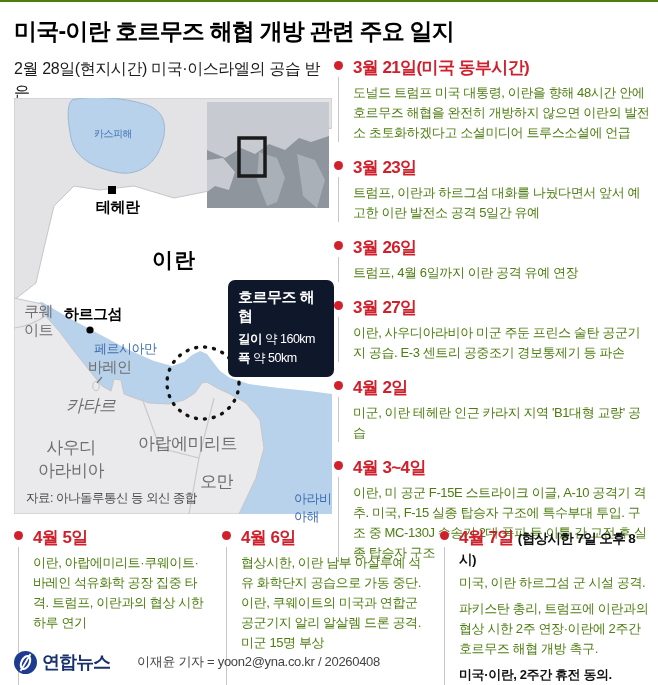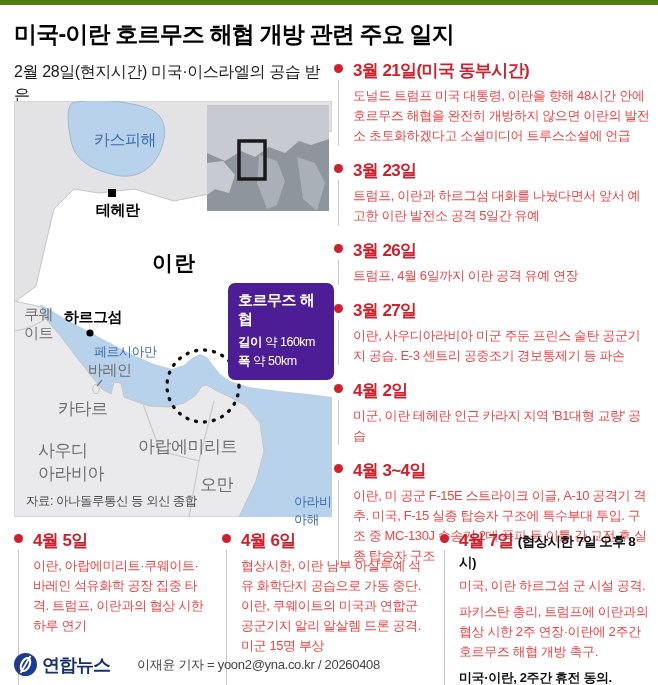--- a/index.html
+++ b/index.html
@@ -1,80 +1,80 @@
 <!DOCTYPE html>
 <html><head>
 <meta charset="utf-8">
 <style>
   * { margin:0; padding:0; box-sizing:border-box; }
   html,body { background:#fff; }
   body { font-family:"Liberation Sans","DejaVu Sans",sans-serif; }
   .page {
     position:relative; width:658px; height:685px; background:#fff;
-    overflow:hidden; border-top:5px solid #4d7c0f;
+    overflow:hidden; border-top:2px solid #4d7c0f;
   }
   .preline { white-space:pre-line; }
 
   
   .title {
     position:absolute; left:14px; top:14px; width:620px;
     font-size:23px; font-weight:800; color:#000; letter-spacing:-0.8px;
   }
   .intro {
     position:absolute; left:14px; top:55px; width:310px;
     font-size:16px; line-height:1.45; color:#1a1a1a; letter-spacing:-0.4px;
   }
 
   
   .map { position:absolute; left:14px; top:96px; width:318px; height:416px; }
   .map svg { position:absolute; left:0; top:0; }
   .maplabel { position:absolute; letter-spacing:-0.5px; }
-  .lbl-sea    { color:#3e6db2; font-size:16px; }
+  .lbl-sea    { color:#3e6db2; font-size:10px; }
   .lbl-sea2   { color:#3e6db2; font-size:13px;margin-left:24px; }
   .lbl-country{ color:#6e6e6e; font-size:15px; }
   .lbl-country-lg{ color:#6e6e6e; font-size:17px; }
   .lbl-black  { color:#000; font-size:15px; font-weight:700; }
   .lbl-iran   { color:#000; font-size:21px; font-weight:800; letter-spacing:1px; }
   .lbl-tehran { color:#000; font-size:15px; font-weight:600; }
   .map-source { position:absolute; left:12px; top:392px; font-size:12.5px; color:#4a4a4a; letter-spacing:-0.5px; }
 
   .infobox {
     position:absolute; left:214px; top:182px; width:106px;
-    background:#4c1d95; color:#fff; border-radius:7px; padding:8px 10px 9px;
+    background:#0f172a; color:#fff; border-radius:7px; padding:8px 10px 9px;
   }
   .infobox .ib-title { font-size:15px; font-weight:800; letter-spacing:-0.5px; margin-bottom:4px; }
   .infobox .ib-row { font-size:12.5px; letter-spacing:-0.5px; line-height:1.5; }
   .infobox .ib-row b { font-weight:800; margin-right:3px;text-align:right; }
 
   
   .titem { position:relative; padding-left:19px; }
   .titem .dot {
     position:absolute; left:0; top:5px; width:9px; height:9px;
     border-radius:50%; background:#cf202b;
   }
   .titem .vline {
     position:absolute; left:3.5px; top:21px; bottom:1px; width:1.5px; background:#c7c7c7;
   }
   .tdate { font-size:17px; font-weight:800; color:#cf202b; letter-spacing:-0.6px; margin-bottom:4px; }
   .tdate .suffix { font-size:13.5px; color:#111; font-weight:700; letter-spacing:-0.6px; }
-  .tbody { font-size:13px; line-height:1.54; color:#ef4444; letter-spacing:-0.4px; }
+  .tbody { font-size:13px; line-height:1.54; color:#4d7c0f; letter-spacing:-0.4px; }
   .tbody + .tbody { margin-top:6px; }
   .tbody.bold { font-weight:800; color:#111; }
 
   .right-col { position:absolute; left:334px; top:54px; width:316px; }
   .right-col .titem { margin-bottom:13px; }
 
   .bottom-row {
     position:absolute; left:14px; top:524px; width:636px;
     display:grid; grid-template-columns:208px 218px 1fr;
   }
 
   
   .footer { position:absolute; left:14px; top:648px; width:630px; display:flex; align-items:center; }
-  .logo { display:flex; }
+  .logo { display:flex; align-items:center; }
   .logo-text { font-size:18px; font-weight:800; color:#17316e; letter-spacing:-1px; margin-left:5px; }
   .credit { font-size:13px; color:#444; margin-left:27px; letter-spacing:-0.3px; }
 </style>
 </head>
 <body>
 
 <div class="page">
 
   <h1 class="title">미국-이란 호르무즈 해협 개방 관련 주요 일지</h1>
   <p class="intro preline">2월 28일(현지시간) 미국·이스라엘의 공습 받은
@@ -115,22 +115,22 @@
     </svg>
 
     <span class="maplabel lbl-sea" style="left:80px;  top:29px;">카스피해</span>
     <span class="maplabel lbl-tehran" style="left:82px;  top:100px;">테헤란</span>
     <span class="maplabel lbl-iran" style="left:138px; top:148px;">이란</span>
     <span class="maplabel lbl-country preline" style="left:10px; top:204px;">쿠웨
 이트</span>
     <span class="maplabel lbl-black" style="left:50px;  top:207px;">하르그섬</span>
     <span class="maplabel lbl-sea2" style="left:56px;  top:242px;">페르시아만</span>
     <span class="maplabel lbl-country" style="left:74px;  top:260px;">바레인</span>
-    <span class="maplabel lbl-country-lg" style="left:44px; top:296px;">카타르</span>
-    <span class="maplabel lbl-country-lg preline" style="left:24px; top:338px; ">사우디
+    <span class="maplabel lbl-country-lg" style="left:52px; top:296px;font-style:italic;">카타르</span>
+    <span class="maplabel lbl-country-lg preline" style="left:24px; top:338px; text-align:center;">사우디
 아라비아</span>
     <span class="maplabel lbl-country-lg" style="left:124px; top:334px;">아랍에미리트</span>
     <span class="maplabel lbl-country-lg" style="left:186px; top:372px;">오만</span>
     <span class="maplabel lbl-sea2" style="left:256px; top:392px;">아라비아해</span>
     <span class="map-source">자료: 아나돌루통신 등 외신 종합</span>
 
     <div class="infobox">
       <div class="ib-title">호르무즈 해협</div>
       <div class="ib-row">
         <b>길이</b><span>약 160km</span>

